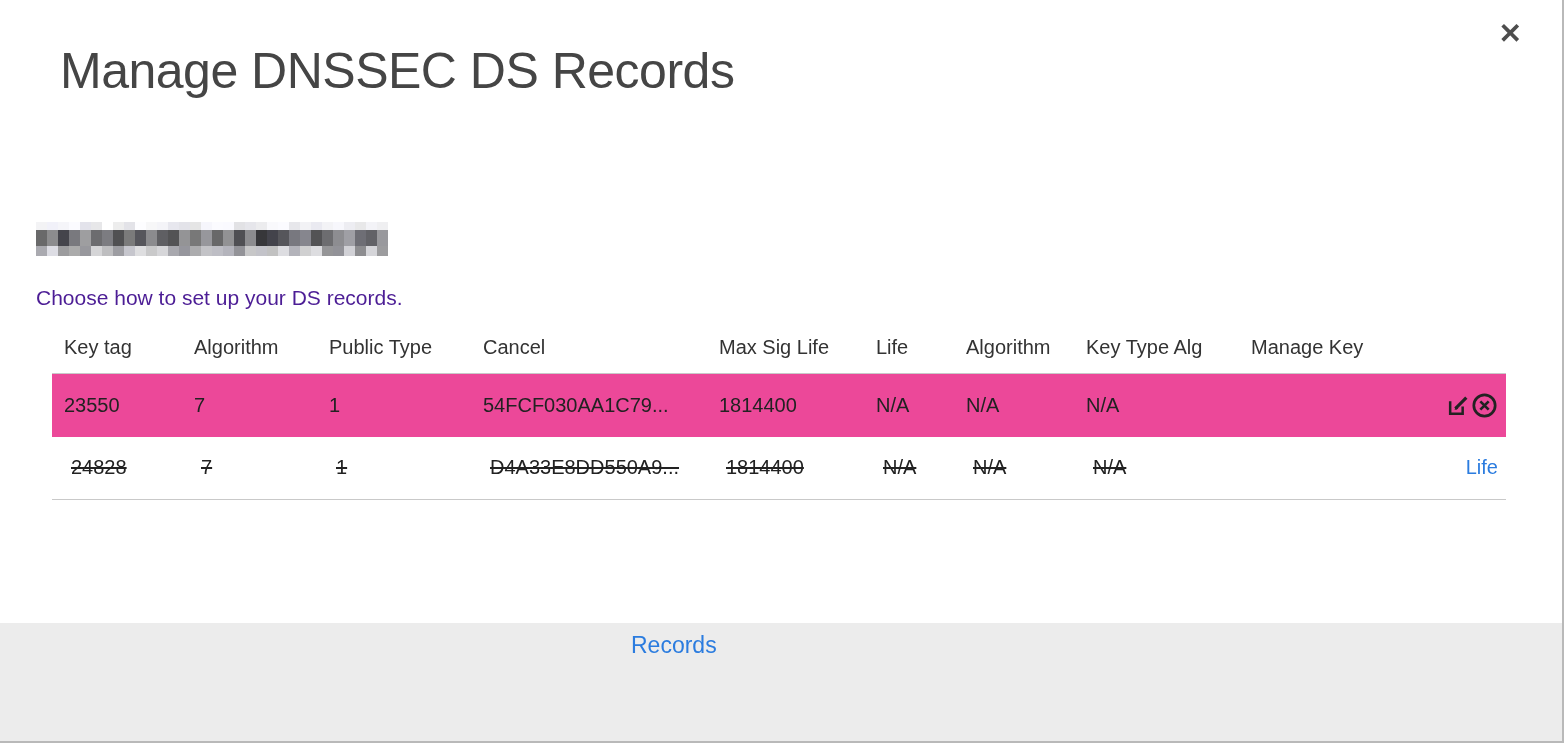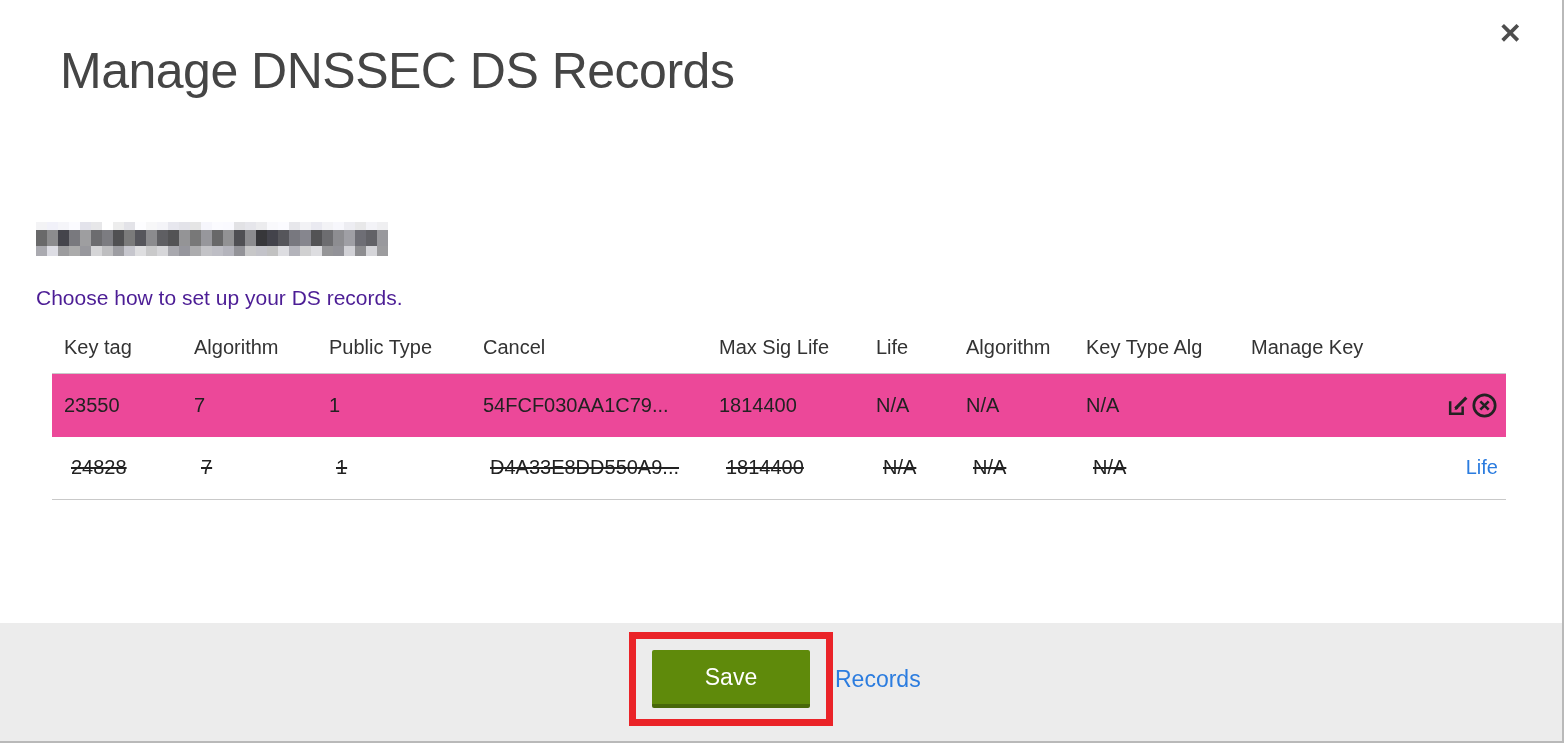--- a/index.html
+++ b/index.html
@@ -286,20 +286,17 @@
         <td class="actions-cell">
           <a class="undo-link">Life</a>
         </td>
       </tr>
     </tbody>
   </table>
 
 
   <div class="modal-footer">
     <div class="footer-row">
-      <div class="annotation-box">
-        <button class="save-btn">Save</button>
-      </div>
       <a class="cancel-link">Records</a>
     </div>
   </div>
 
 </div>
 
 </body></html>

